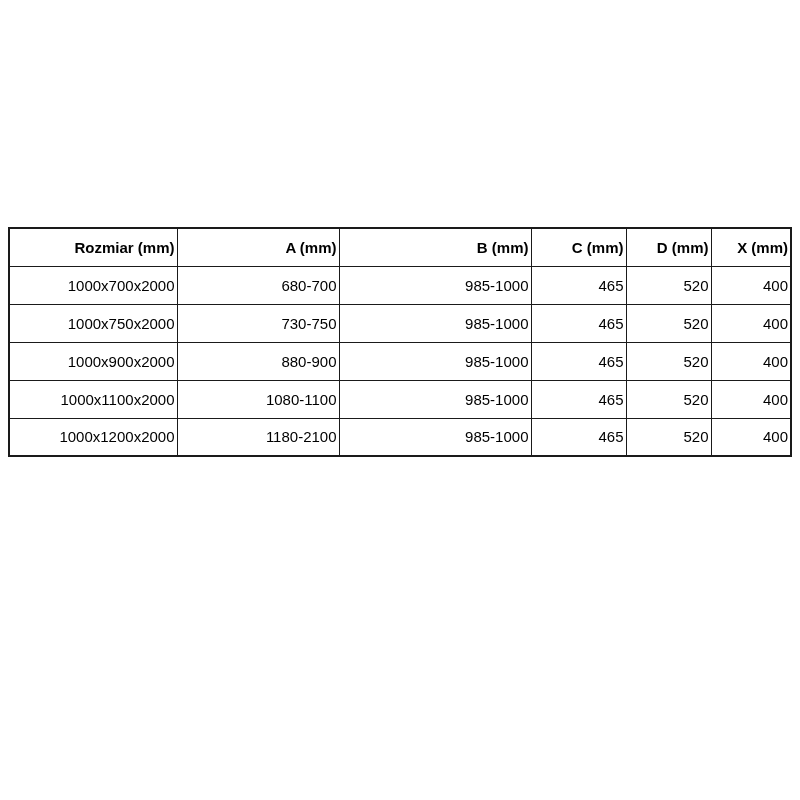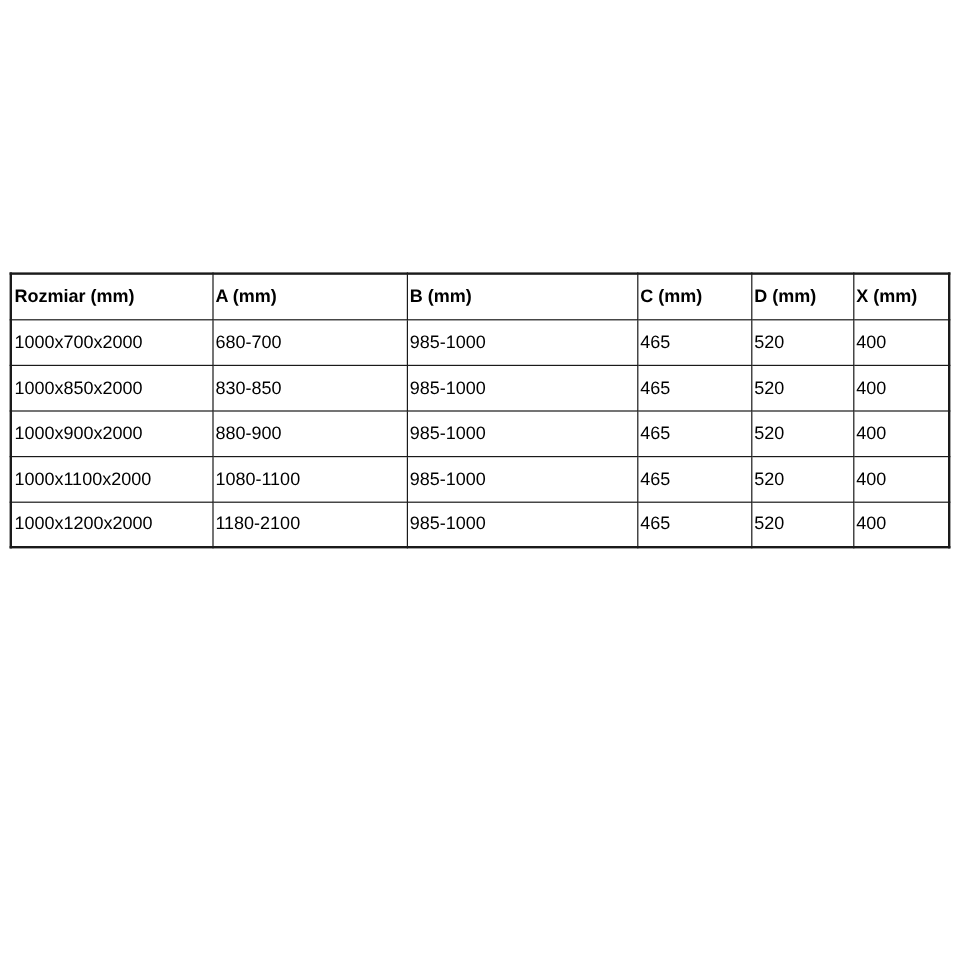--- a/index.html
+++ b/index.html
@@ -22,21 +22,21 @@
     top: 227px;
     width: 782px;
     border-collapse: collapse;
     table-layout: fixed;
     background: #ffffff;
   }
   table.spec-table th,
   table.spec-table td {
     border: 1.6px solid #1a1a1a;
     height: 38px;
-    text-align: left;
+    text-align: right;
     vertical-align: middle;
     font-size: 15px;
     color: #000000;
     padding: 0 2px;
     white-space: nowrap;
     overflow: hidden;
   }
   table.spec-table th {
     font-weight: bold;
   }
@@ -68,22 +68,22 @@
     <tbody>
         <tr>
           <td>1000x700x2000</td>
           <td>680-700</td>
           <td>985-1000</td>
           <td>465</td>
           <td>520</td>
           <td>400</td>
         </tr>
         <tr>
-          <td>1000x850x2000</td>
-          <td>830-850</td>
+          <td>1000x750x2000</td>
+          <td>730-750</td>
           <td>985-1000</td>
           <td>465</td>
           <td>520</td>
           <td>400</td>
         </tr>
         <tr>
           <td>1000x900x2000</td>
           <td>880-900</td>
           <td>985-1000</td>
           <td>465</td>

